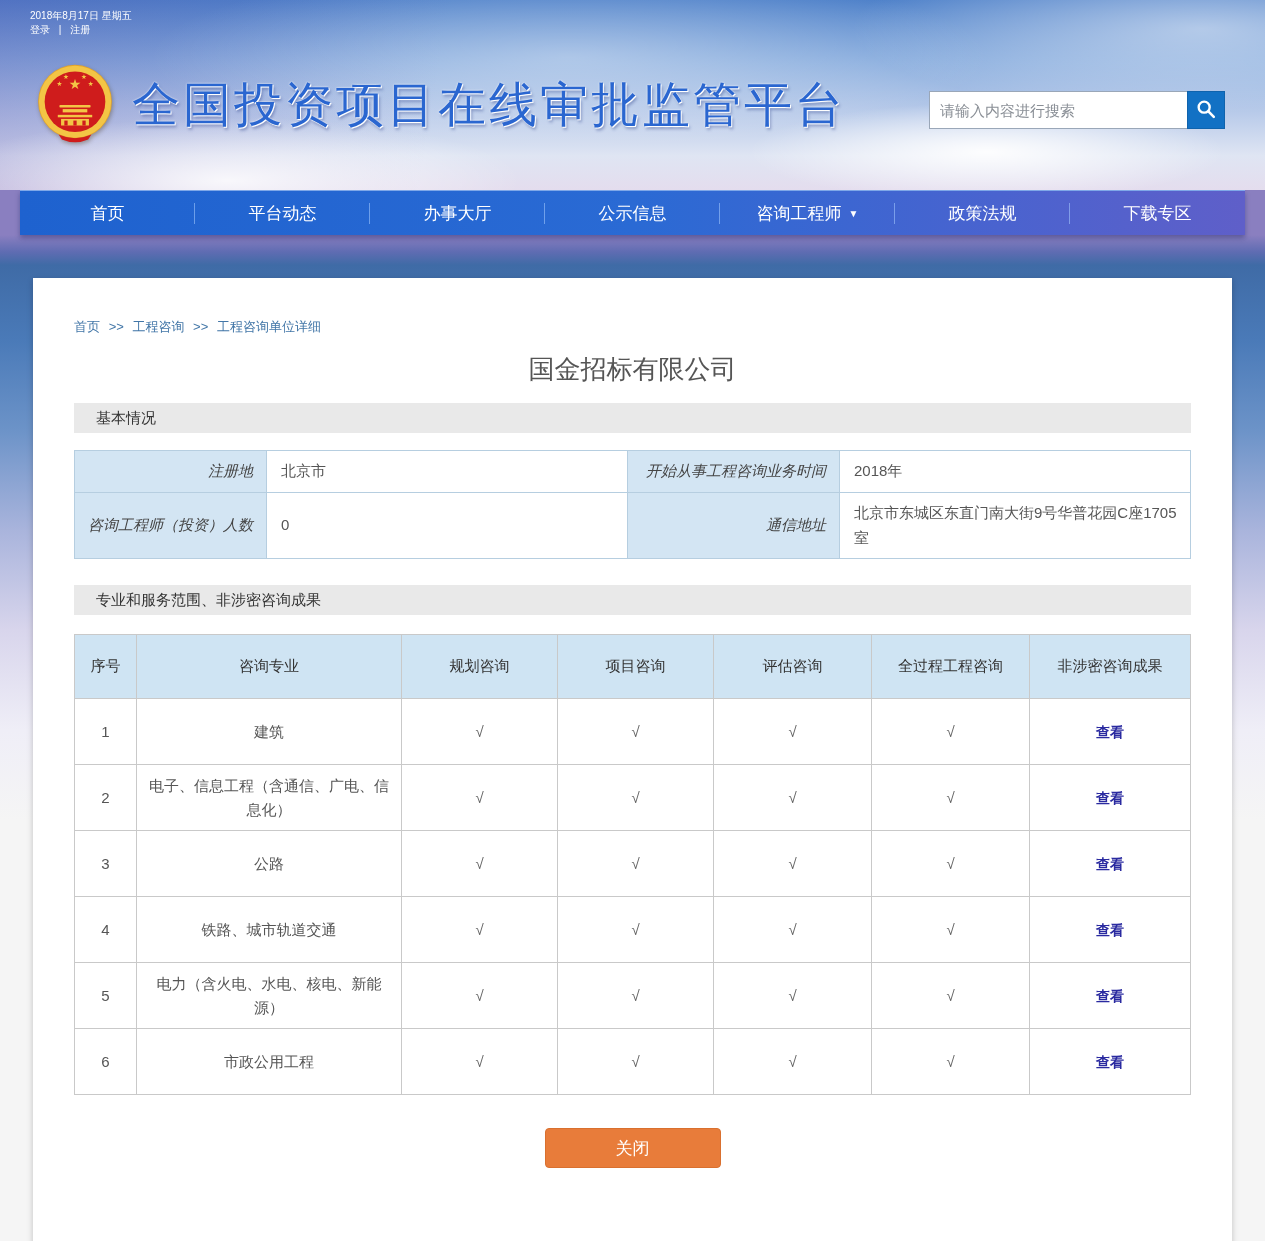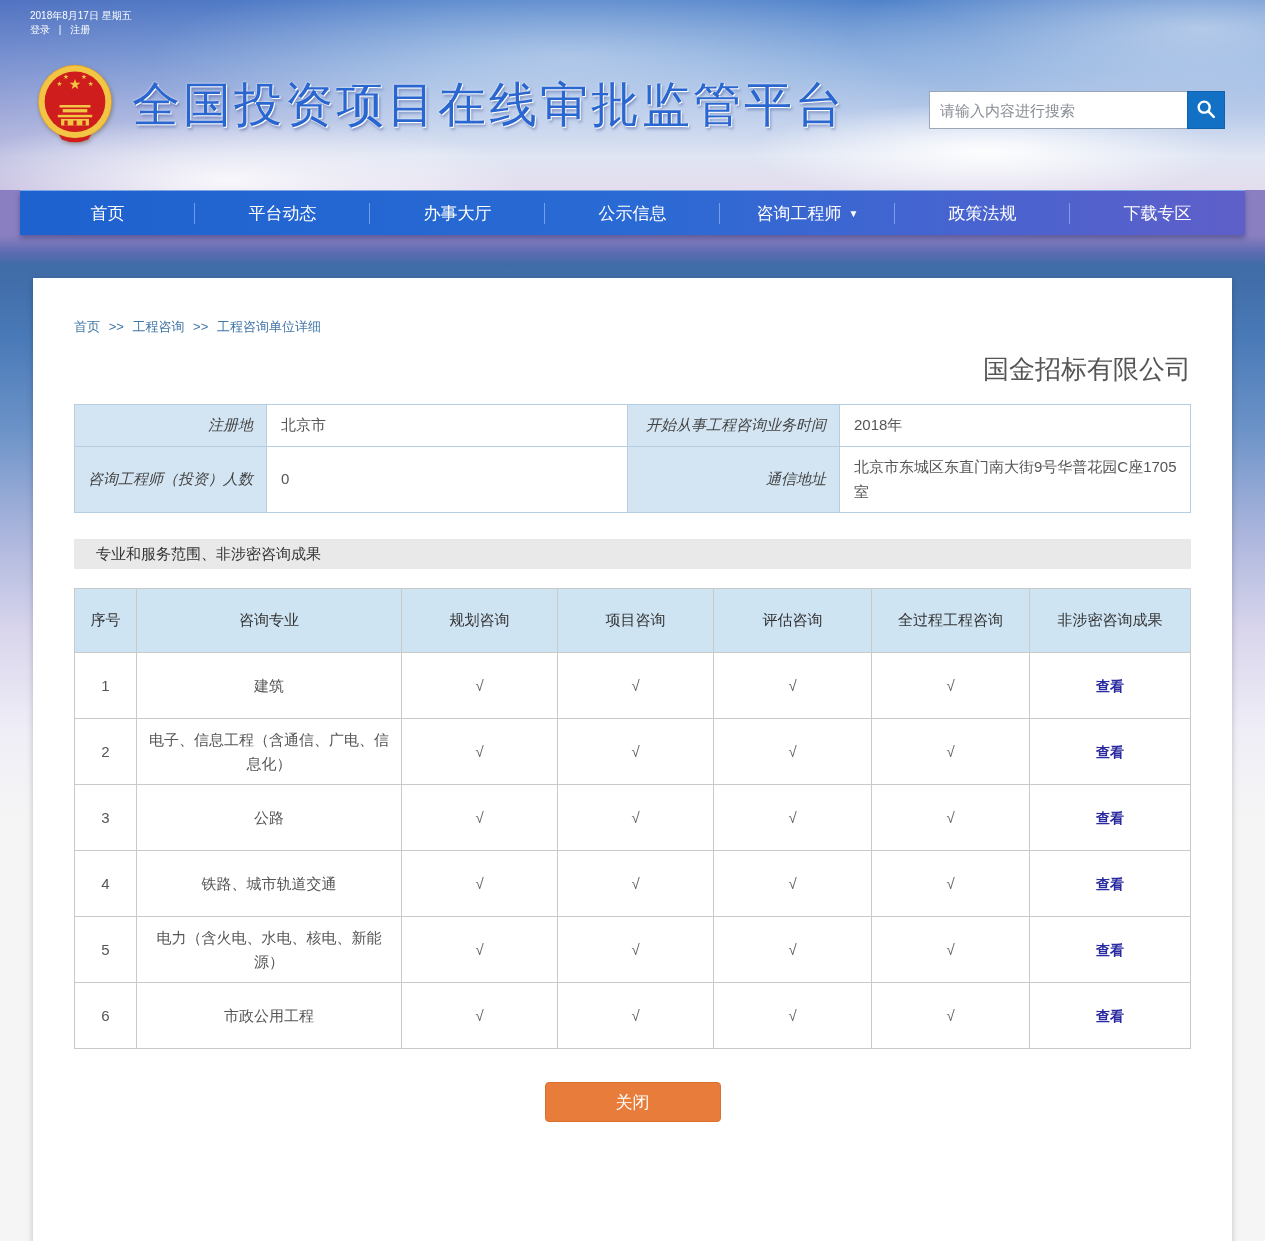--- a/index.html
+++ b/index.html
@@ -57,21 +57,21 @@
   }
   .nav-item .arrow{ font-size:10px; margin-left:7px; }
   
   .content{
     position:relative; margin:2px 33px 0 33px; width:1199px; min-height:985px; background:#fff;
     box-shadow:0 2px 6px rgba(0,0,0,.22); padding:0 41px 58px 41px;
   }
   .breadcrumb{ padding-top:40px; font-size:13px; color:#4276a7;margin-top:43px; }
   .breadcrumb a{ color:#4276a7; text-decoration:none; cursor:pointer; }
   .breadcrumb .bsep{ margin:0 5px; }
-  .company-title{ text-align:right; font-size:26px; font-weight:normal; color:#555; margin-top:16px; }
+  .company-title{ text-align:center; font-size:26px; font-weight:normal; color:#555; margin-top:16px; }
   .section-bar{
     margin-top:16px; height:30px; line-height:30px; background:#e9e9e9; color:#333;
     font-size:15px; padding-left:22px;
   }
   .section-bar.second{ margin-top:26px; }
   
   table{ border-collapse:collapse; width:100%; }
   .basic-table{ margin-top:17px; }
   .basic-table td{ border:1px solid #b6cee0; font-size:15px; color:#555; }
   .basic-table td.lbl{
@@ -182,20 +182,21 @@
     <div class="breadcrumb">
       <a>首页</a>
       <span class="bsep">&gt;&gt;</span>
       <a>工程咨询</a>
       <span class="bsep">&gt;&gt;</span>
       <span>工程咨询单位详细</span>
     </div>
 
     <h2 class="company-title">国金招标有限公司</h2>
 
+    <div class="section-bar">基本情况</div>
 
     <table class="basic-table">
       <colgroup>
           <col style="width:192px">
           <col style="width:361px">
           <col style="width:212px">
           <col>
         </colgroup>
       <tbody>
           <tr class="r1">

